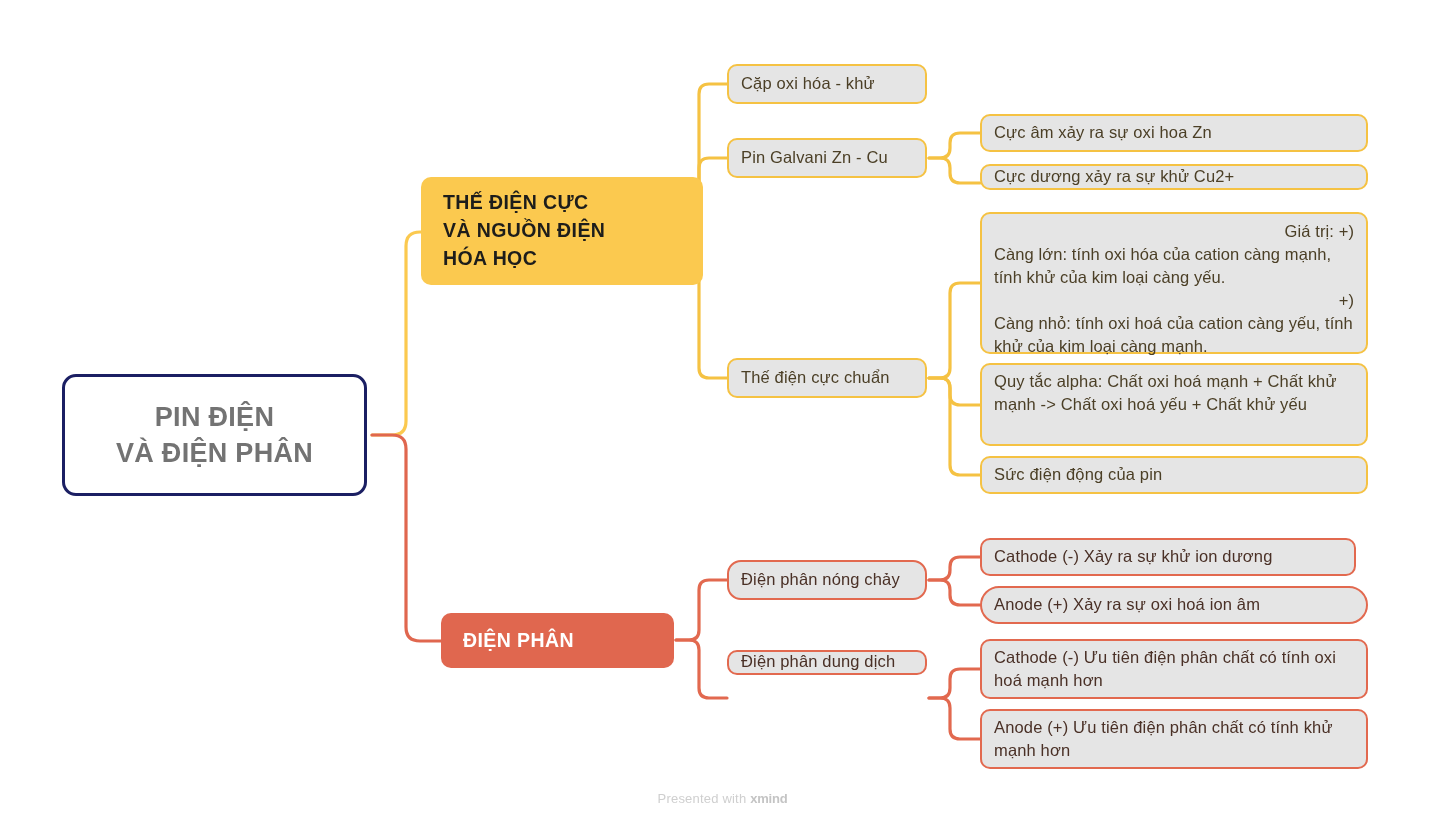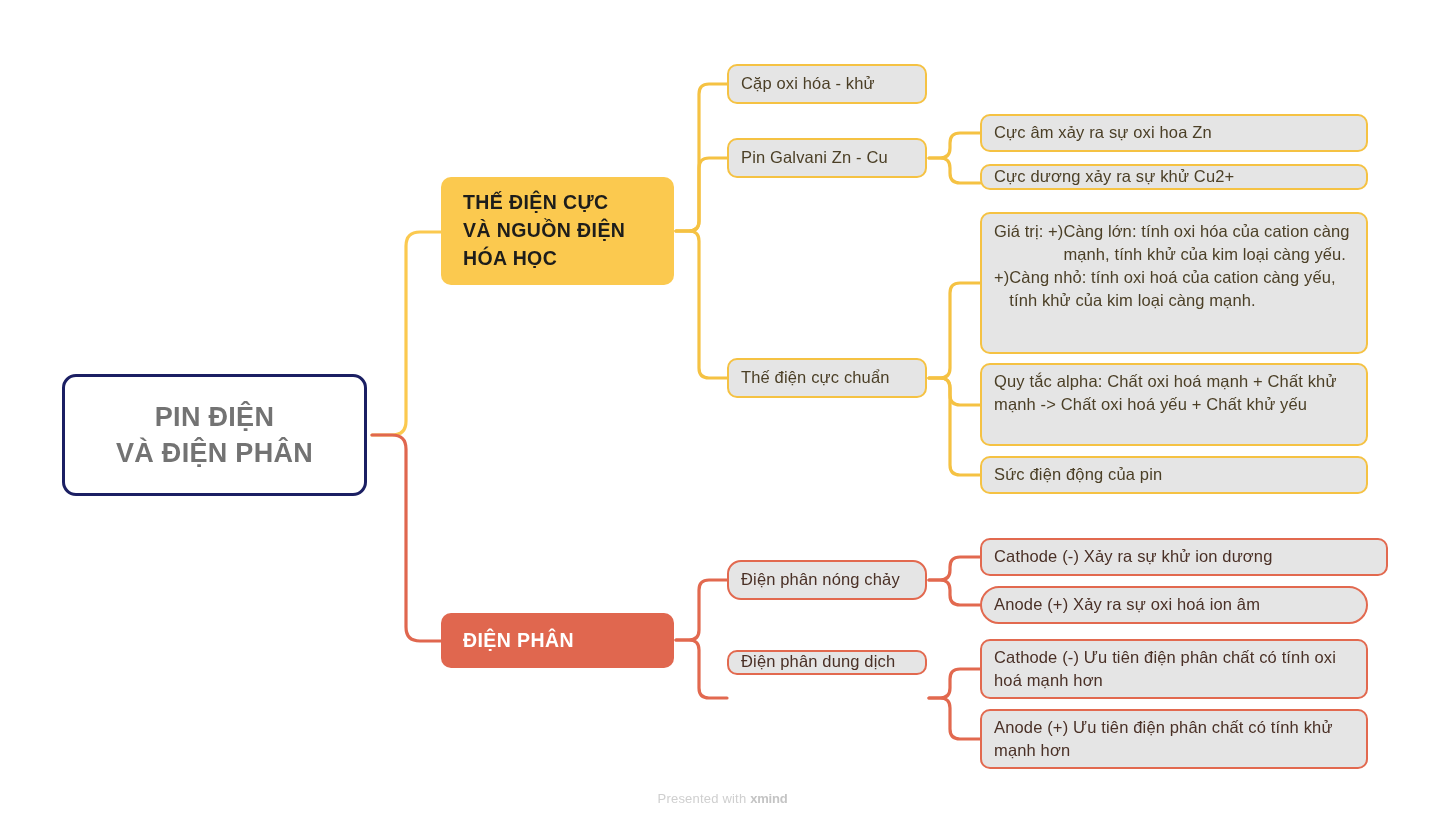--- a/index.html
+++ b/index.html
@@ -59,23 +59,23 @@
     z-index: 5;
   }
   .branch-node .branch-text {
     font-size: 19.5px;
     font-weight: bold;
     line-height: 1.42;
     letter-spacing: 0.4px;
     white-space: pre-line;
   }
   .node-electro {
-    left: 441px;
+    left: 421px;
     top: 177px;
-    width: 233px;
+    width: 282px;
     height: 108px;
     background: #fbc94f;
   }
   .node-electro .branch-text { color: #1d1d1b; }
   .node-electrolysis {
     left: 441px;
     top: 613px;
     width: 233px;
     height: 55px;
     background: #e0674f;
@@ -112,36 +112,36 @@
   .b-molten      { left: 727px; top: 560px; width: 200px; height: 40px; border-radius: 14px; }
   .b-solution    { left: 727px; top: 650px; width: 200px; height: 25px; }
 
   
   .b-neg         { left: 980px; top: 114px; width: 388px; height: 38px; }
   .b-pos         { left: 980px; top: 164px; width: 388px; height: 26px; }
   .b-value       { left: 980px; top: 212px; width: 388px; height: 142px; }
   .b-alpha       { left: 980px; top: 363px; width: 388px; height: 83px; }
   .b-emf         { left: 980px; top: 456px; width: 388px; height: 38px; }
   
-  .b-cath1       { left: 980px; top: 538px; width: 408px; height: 38px; }
+  .b-cath1       { left: 980px; top: 538px; width: 376px; height: 38px; }
   .b-anode1      { left: 980px; top: 586px; width: 388px; height: 38px; border-radius: 19px; }
   .b-cath2       { left: 980px; top: 639px; width: 388px; height: 60px; }
   .b-anode2      { left: 980px; top: 709px; width: 388px; height: 60px; }
 
   
   .value-grid {
     display: block;
     font-size: 16.5px;
     line-height: 1.40;
     color: #4b3f26;
     letter-spacing: 0.1px;
     width: 100%;
     padding-top: 1px;
   }
-  .value-row { display: flex; }
+  .value-row { display: flex; flex-direction: column; }
   .value-lead {
     flex: 0 0 auto;
     white-space: pre;
     text-align: right;
   }
   .value-body { flex: 1 1 auto; }
 
   
   .footer {
     position: absolute;

